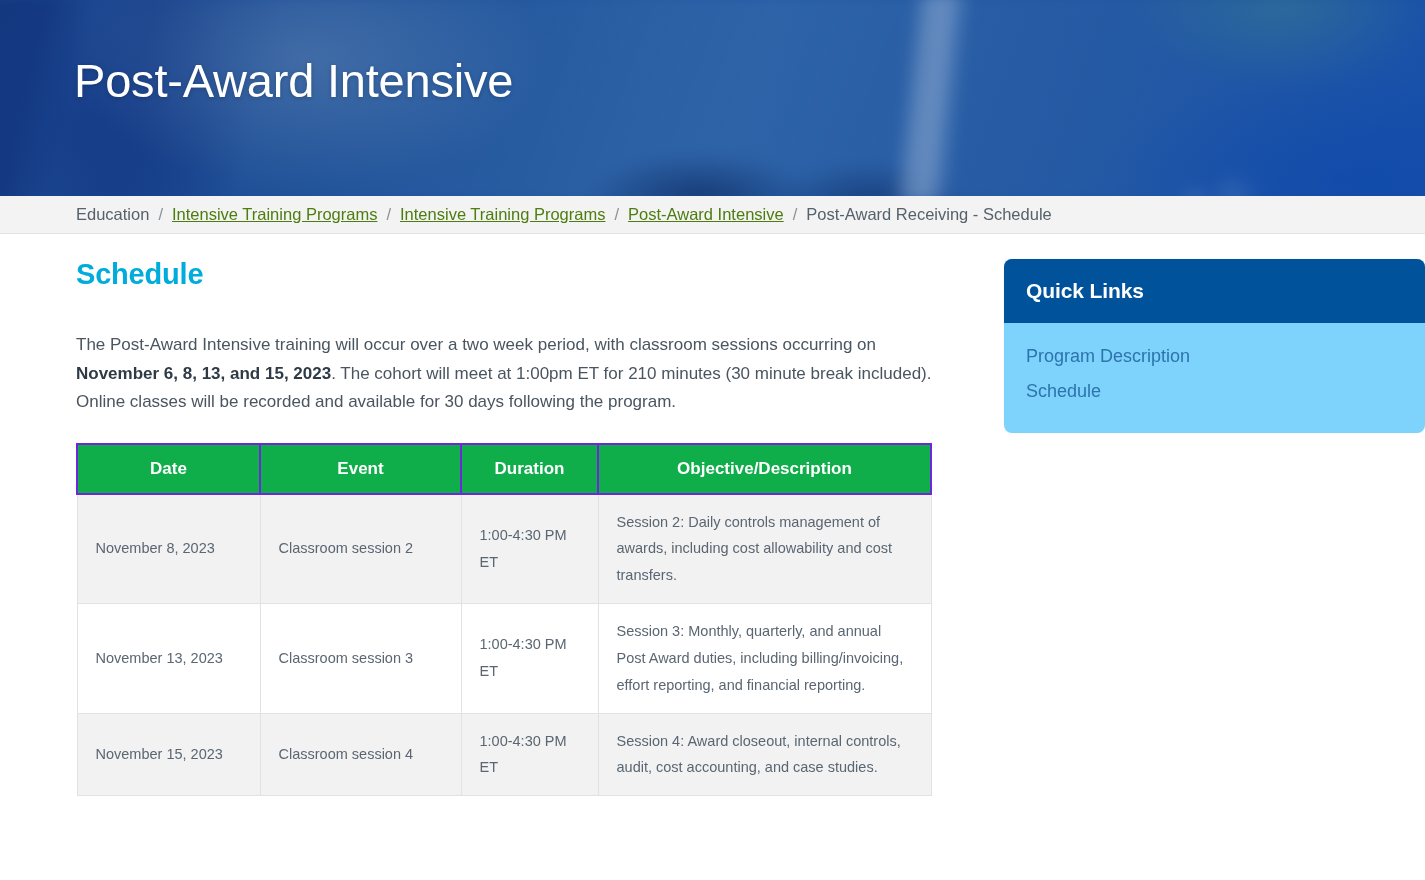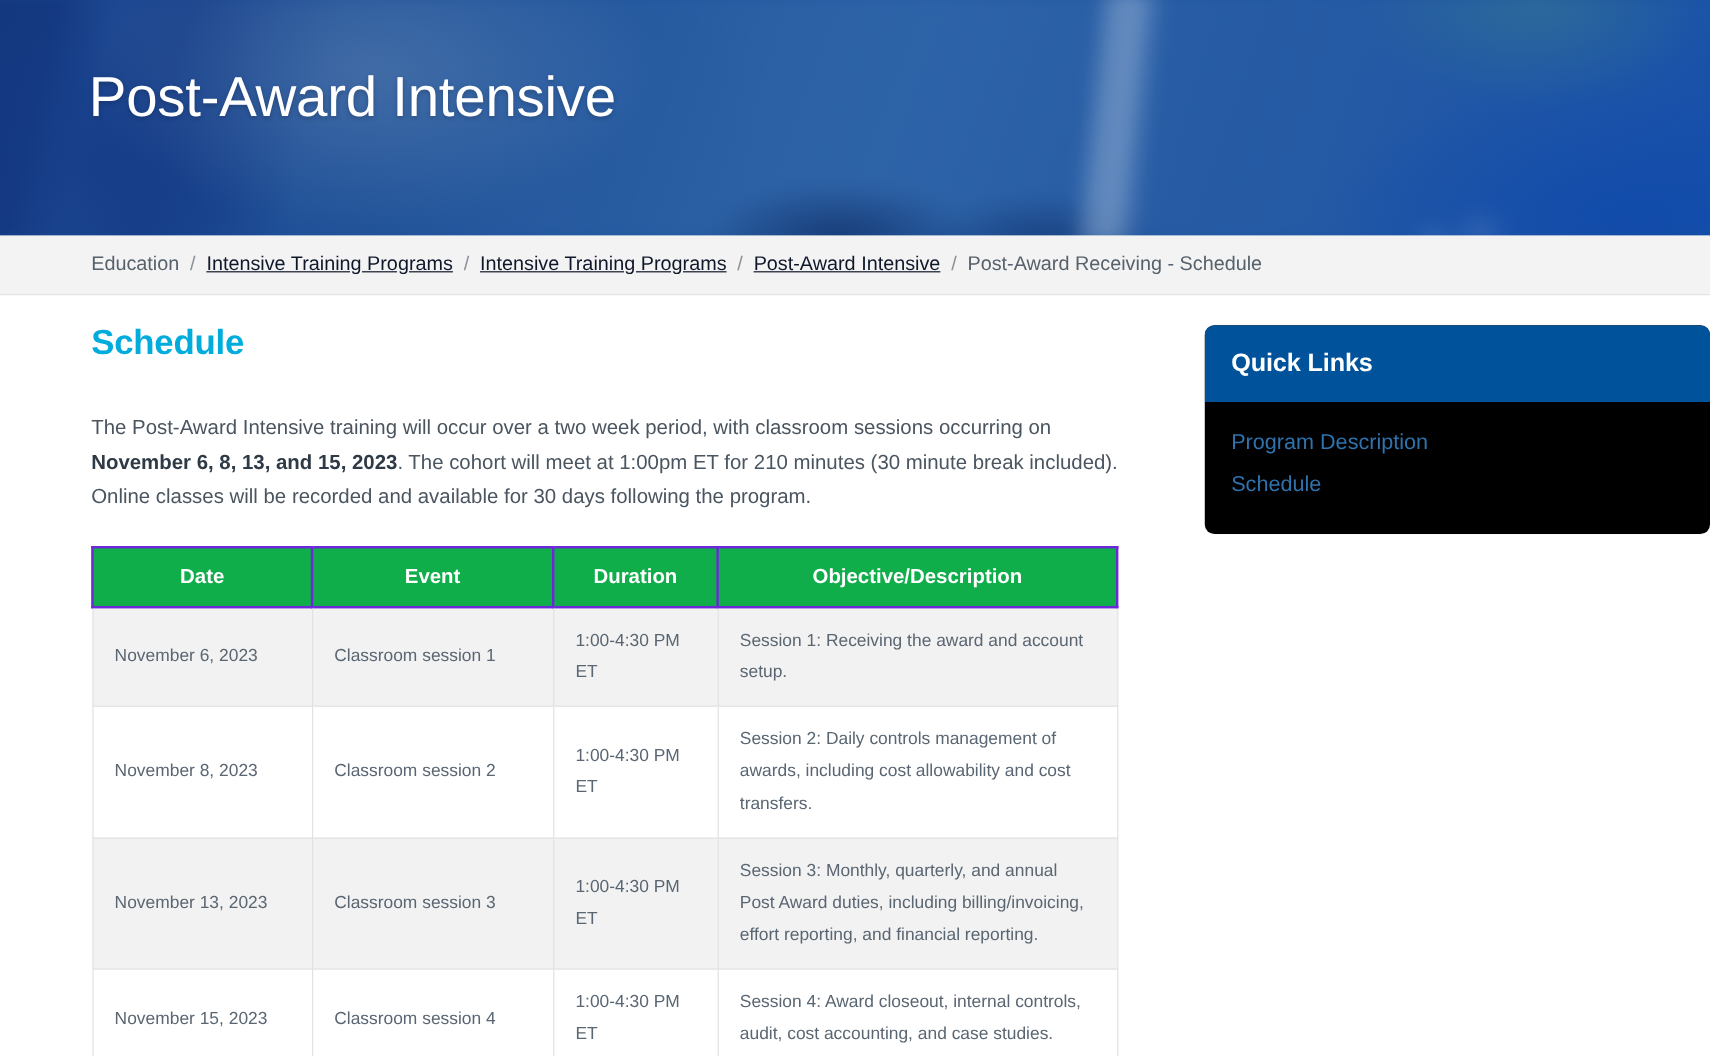--- a/index.html
+++ b/index.html
@@ -65,36 +65,36 @@
     font-size: 47px;
     font-weight: 400;
     letter-spacing: -0.2px;
     line-height: 1.2;
     text-shadow: 0 1px 4px rgba(0,0,0,0.22);
   }
 
   
   .breadcrumb-bar {
     width: 1425px;
-    height: 50px;
+    height: 38px;
     background: #f3f3f3;
     border-bottom: 1px solid #e4e4e4;
     display: flex;
     align-items: center;
     padding-left: 76px;
   }
   .breadcrumb {
     display: flex;
     align-items: center;
     font-size: 16.5px;
     color: #56616b;
     white-space: nowrap;
   }
   .crumb-link {
-    color: #0f172a;
+    color: #4d7c0f;
     text-decoration: underline;
     cursor: pointer;
   }
   .crumb-plain { color: #56616b; }
   .crumb-sep {
     margin: 0 9px;
     color: #8a9198;
   }
 
   
@@ -152,21 +152,21 @@
   .col-date { width: 183px; }
   .col-event { width: 201px; }
   .col-duration { width: 137px; }
   .col-desc { width: 333px; }
 
   
   .quick-links {
     width: 421px;
     border-radius: 8px;
     overflow: hidden;
-    background: #000000;
+    background: #7dd3fc;
     box-shadow: 0 0 0 1px rgba(0,0,0,0.02);
   }
   .ql-header {
     background: #00539b;
     padding: 20px 22px;
   }
   .ql-header h2 {
     margin: 0;
     color: #ffffff;
     font-size: 21px;
@@ -225,26 +225,20 @@
       </colgroup>
       <thead>
         <tr>
           <th>Date</th>
           <th>Event</th>
           <th>Duration</th>
           <th>Objective/Description</th>
         </tr>
       </thead>
       <tbody id="sched-body">
-          <tr>
-            <td>November 6, 2023</td>
-            <td>Classroom session 1</td>
-            <td>1:00-4:30 PM ET</td>
-            <td>Session 1: Receiving the award and account setup.</td>
-          </tr>
           <tr>
             <td>November 8, 2023</td>
             <td>Classroom session 2</td>
             <td>1:00-4:30 PM ET</td>
             <td>Session 2: Daily controls management of awards, including cost allowability and cost transfers.</td>
           </tr>
           <tr>
             <td>November 13, 2023</td>
             <td>Classroom session 3</td>
             <td>1:00-4:30 PM ET</td>

